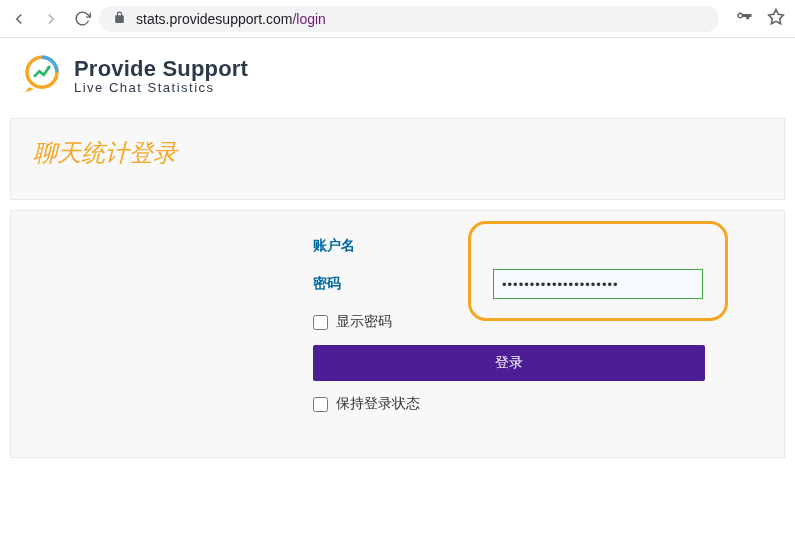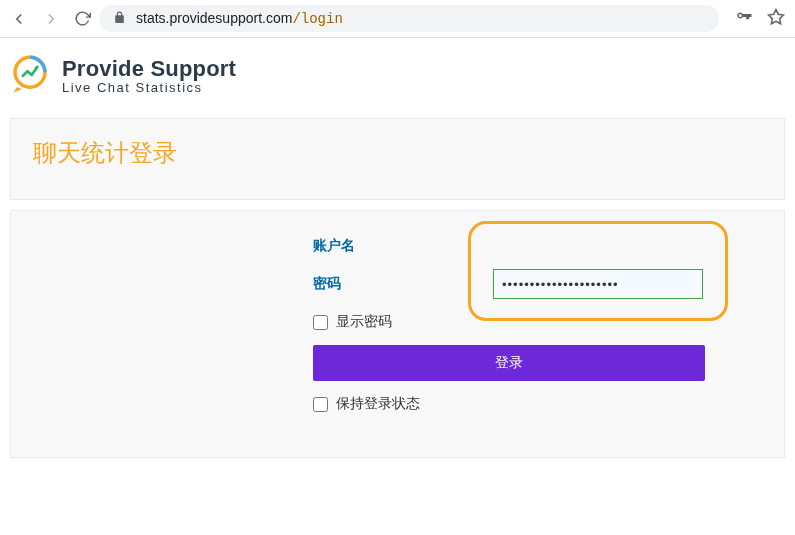--- a/index.html
+++ b/index.html
@@ -30,55 +30,56 @@
       display: flex;
       align-items: center;
       background: #f1f3f4;
       border-radius: 15px;
       padding: 5px 14px;
       gap: 10px;
       color: #5f6368;
       font-size: 14px;
     }
     .url-text { color: #202124; }
-    .url-text .path { color: #a16207; font-family: Liberation Mono, monospace; }
+    .url-text .path { color: #701a75; }
     .toolbar-right {
       display: flex;
       align-items: center;
       gap: 14px;
       color: #5f6368;
       margin-left: 8px;
     }
     .page {
       padding: 0;
     }
     .header {
       display: flex;
       align-items: center;
-      padding: 14px 20px 18px 8px;
+      padding: 14px 20px 18px 20px;
       gap: 10px;
     }
     .logo-svg { width: 44px; height: 44px; }
     .brand-text { display: flex; flex-direction: column; line-height: 1.1; }
     .brand-title {
       font-size: 22px;
       font-weight: 700;
       color: #2d3a4a;
       letter-spacing: 0.2px;
     }
     .brand-sub {
       font-size: 13px;
       color: #2d3a4a;
       letter-spacing: 1.5px;
     }
     .intro-panel {
       background: #f8f8f8;
       border: 1px solid #e9e9e9;
       margin: 0 10px 10px 10px;
       padding: 18px 40px 20px 22px;
+      font-style: italic;
     }
     .intro-title {
       color: #f5a623;
       font-size: 24px;
       font-weight: 400;
       margin-bottom: 10px;
     }
     .intro-desc {
       color: #555;
       font-size: 13.5px;
@@ -128,21 +129,21 @@
       height: 15px;
       accent-color: #555;
     }
     .check-row label {
       font-size: 14px;
       color: #333;
     }
     .login-btn {
       width: 392px;
       height: 36px;
-      background: #6d28d9;
+      background: #4c1d95;
       color: #fff;
       font-size: 14px;
       border: none;
       border-radius: 2px;
       cursor: pointer;
       margin-bottom: 14px;
     }
     .highlight-box {
       position: absolute;
       border: 3px solid #f5a623;

